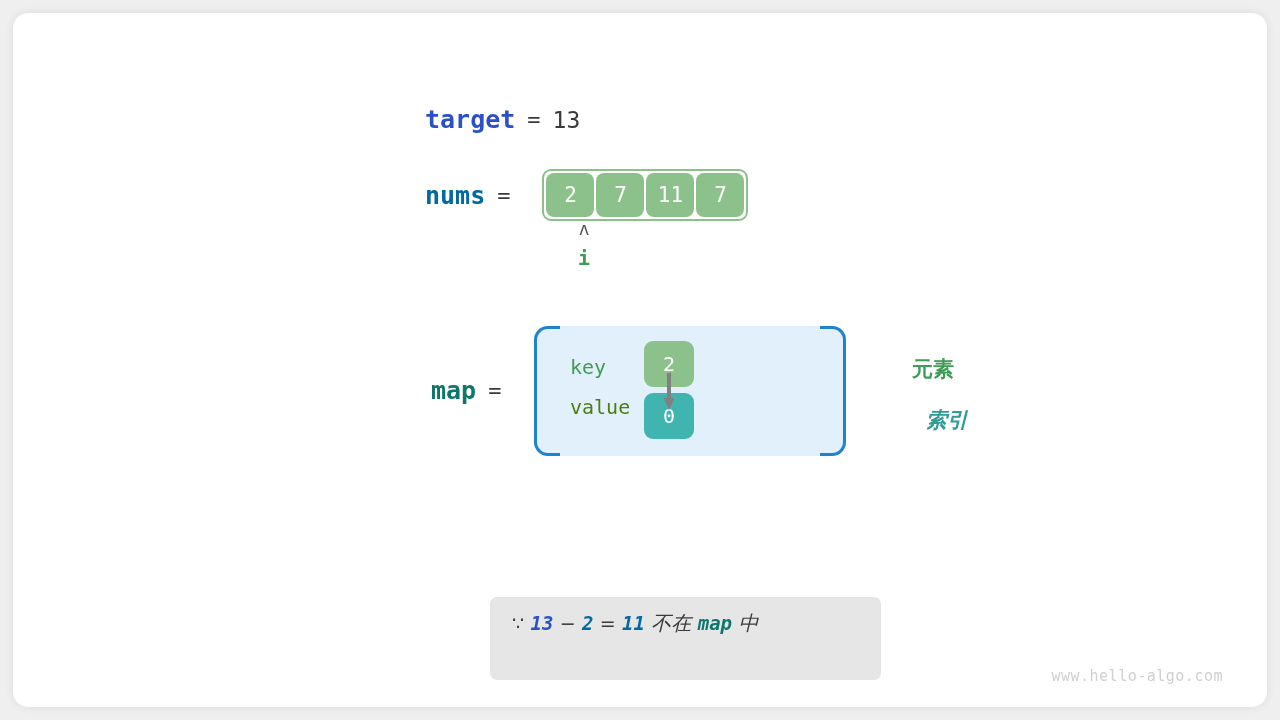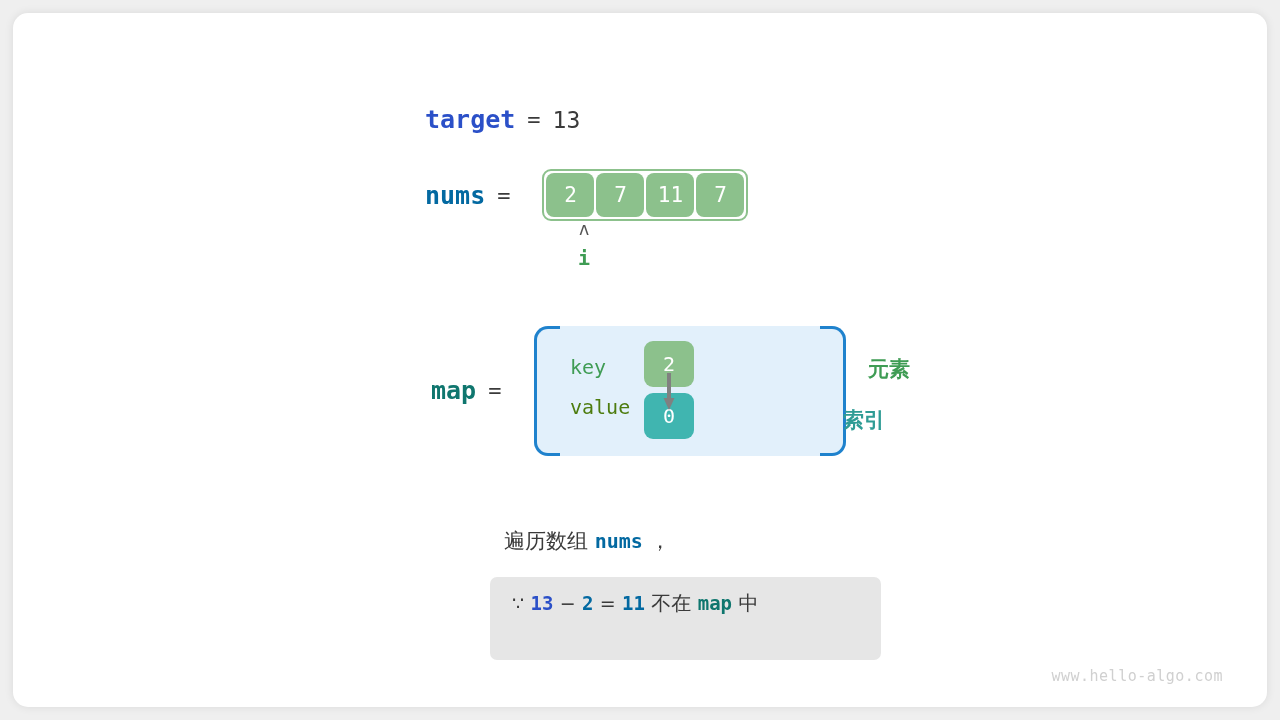--- a/index.html
+++ b/index.html
@@ -190,43 +190,45 @@
     height: 38px;
   }
 
   
   .side-note {
     position: absolute;
     font-size: 21px;
     font-weight: bold;
     font-family: "DejaVu Sans", sans-serif;
     white-space: nowrap;
+    margin-left: 44px;
   }
   #note-element { left: 855px; top: 342px; color: #3f9c54; }
-  #note-index   { left: 830px; top: 393px; color: #2f9c95; }
+  #note-index   { left: 869px; top: 393px; color: #2f9c95; font-style: italic; }
 
   
   #caption-line {
     position: absolute;
     left: 491px;
     top: 514px;
     font-size: 21px;
     color: #3a3a3a;
     white-space: nowrap;
   }
   #caption-line .mono { font-size: 20px; }
 
   #caption-box {
     position: absolute;
     left: 477px;
-    top: 564px;
+    top: 584px;
     width: 391px;
     height: 83px;
     background: #e6e6e6;
     border-radius: 7px;
+    font-style: italic;
   }
   #caption-box .cap-row {
     position: absolute;
     left: 22px;
     font-size: 20px;
     color: #3a3a3a;
     white-space: nowrap;
   }
   #caption-box .cap-row.r1 { top: 13px; }
   #caption-box .cap-row.r2 { top: 50px; }
@@ -289,25 +291,20 @@
 
       <svg id="kv-arrow" viewBox="0 0 14 38">
         <line x1="7" y1="0" x2="7" y2="27" stroke="#808080" stroke-width="4"></line>
         <polygon points="7,37 1.5,25 12.5,25" fill="#808080"></polygon>
       </svg>
     </div>
 
     <span class="side-note" id="note-element">元素</span>
     <span class="side-note" id="note-index">索引</span>
 
-    <div id="caption-line">
-      <span>遍历数组</span>
-      <span class="mono var-green">nums</span>
-      <span>，</span>
-    </div>
 
     <div id="caption-box">
       <div class="cap-row r1">
         <span class="sym">∵</span>
         <span class="mono var-blue">13</span>
         <span class="sym">−</span>
         <span class="mono var-green">2</span>
         <span class="sym">=</span>
         <span class="mono var-green">11</span>
         <span>不在</span>

